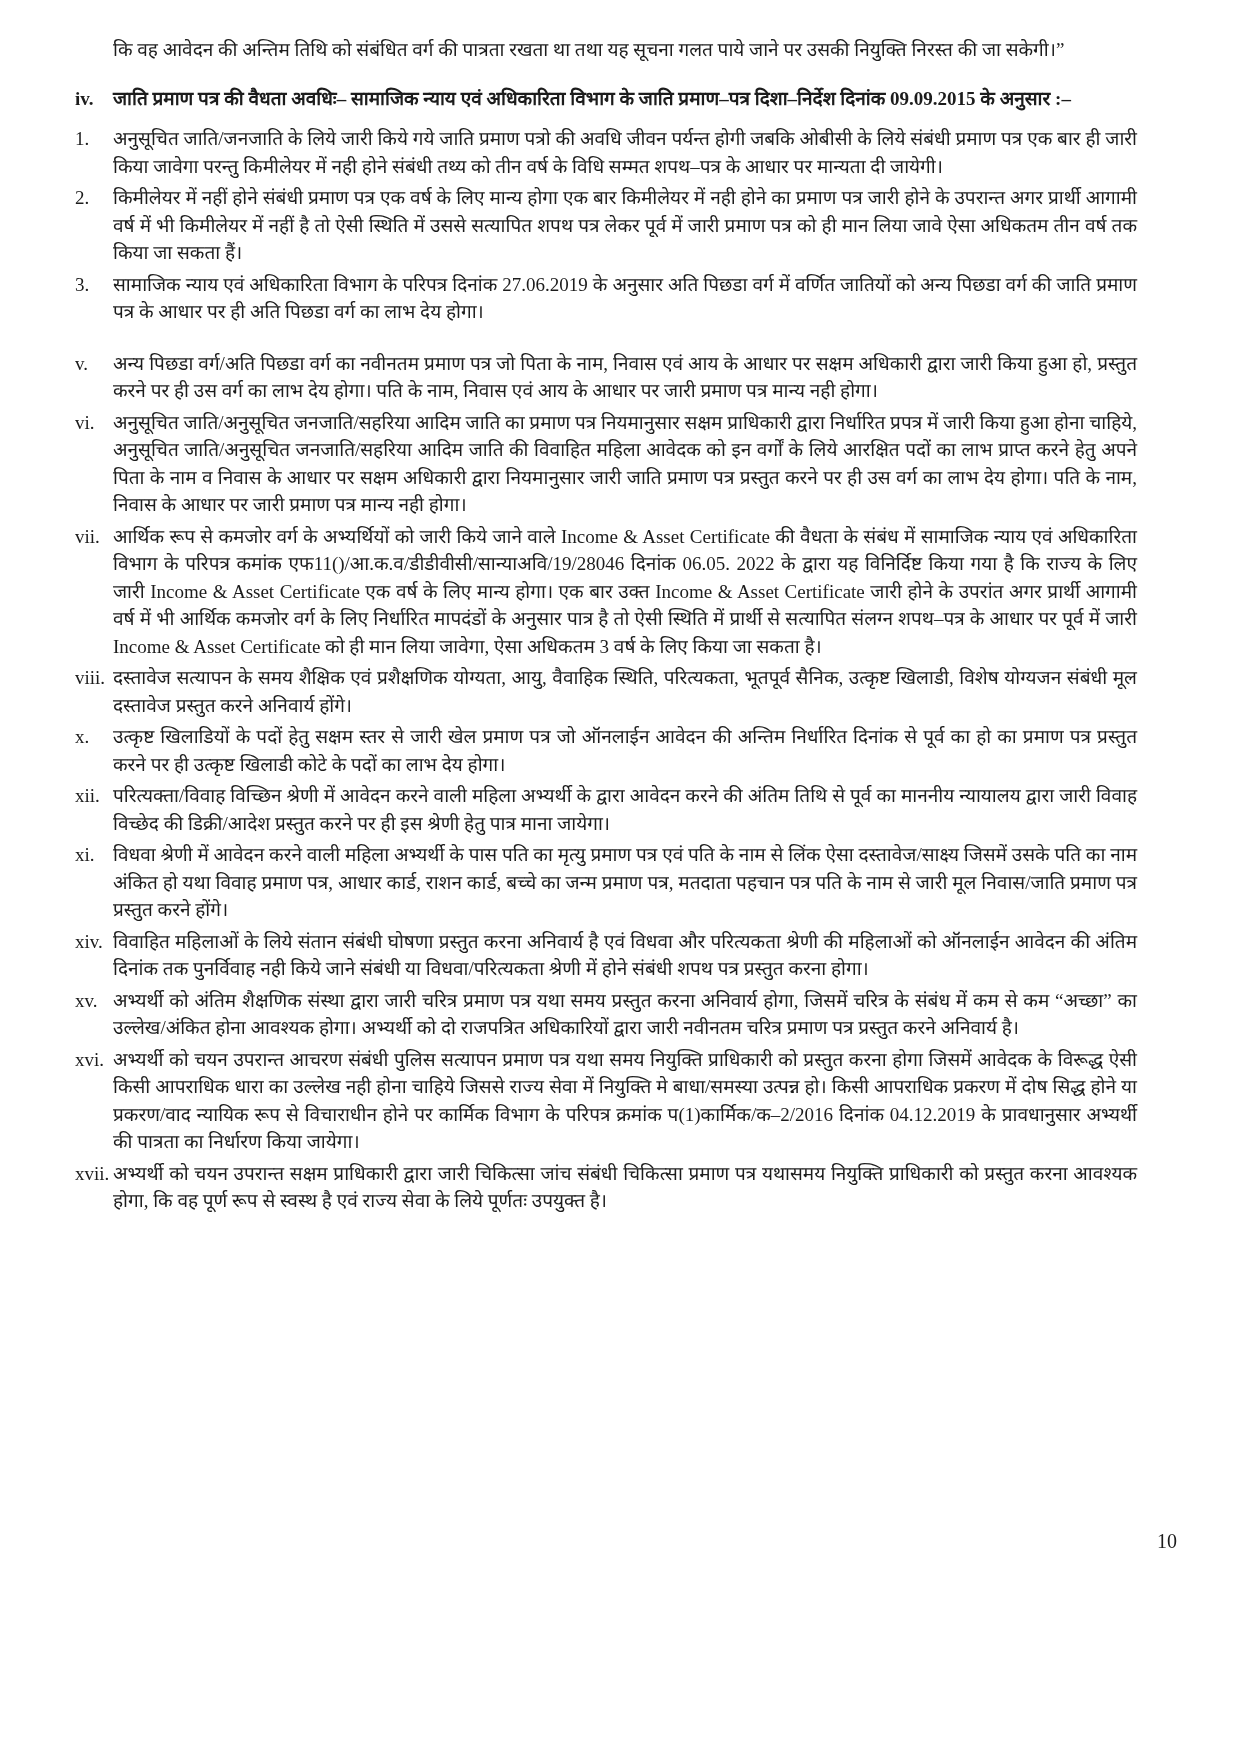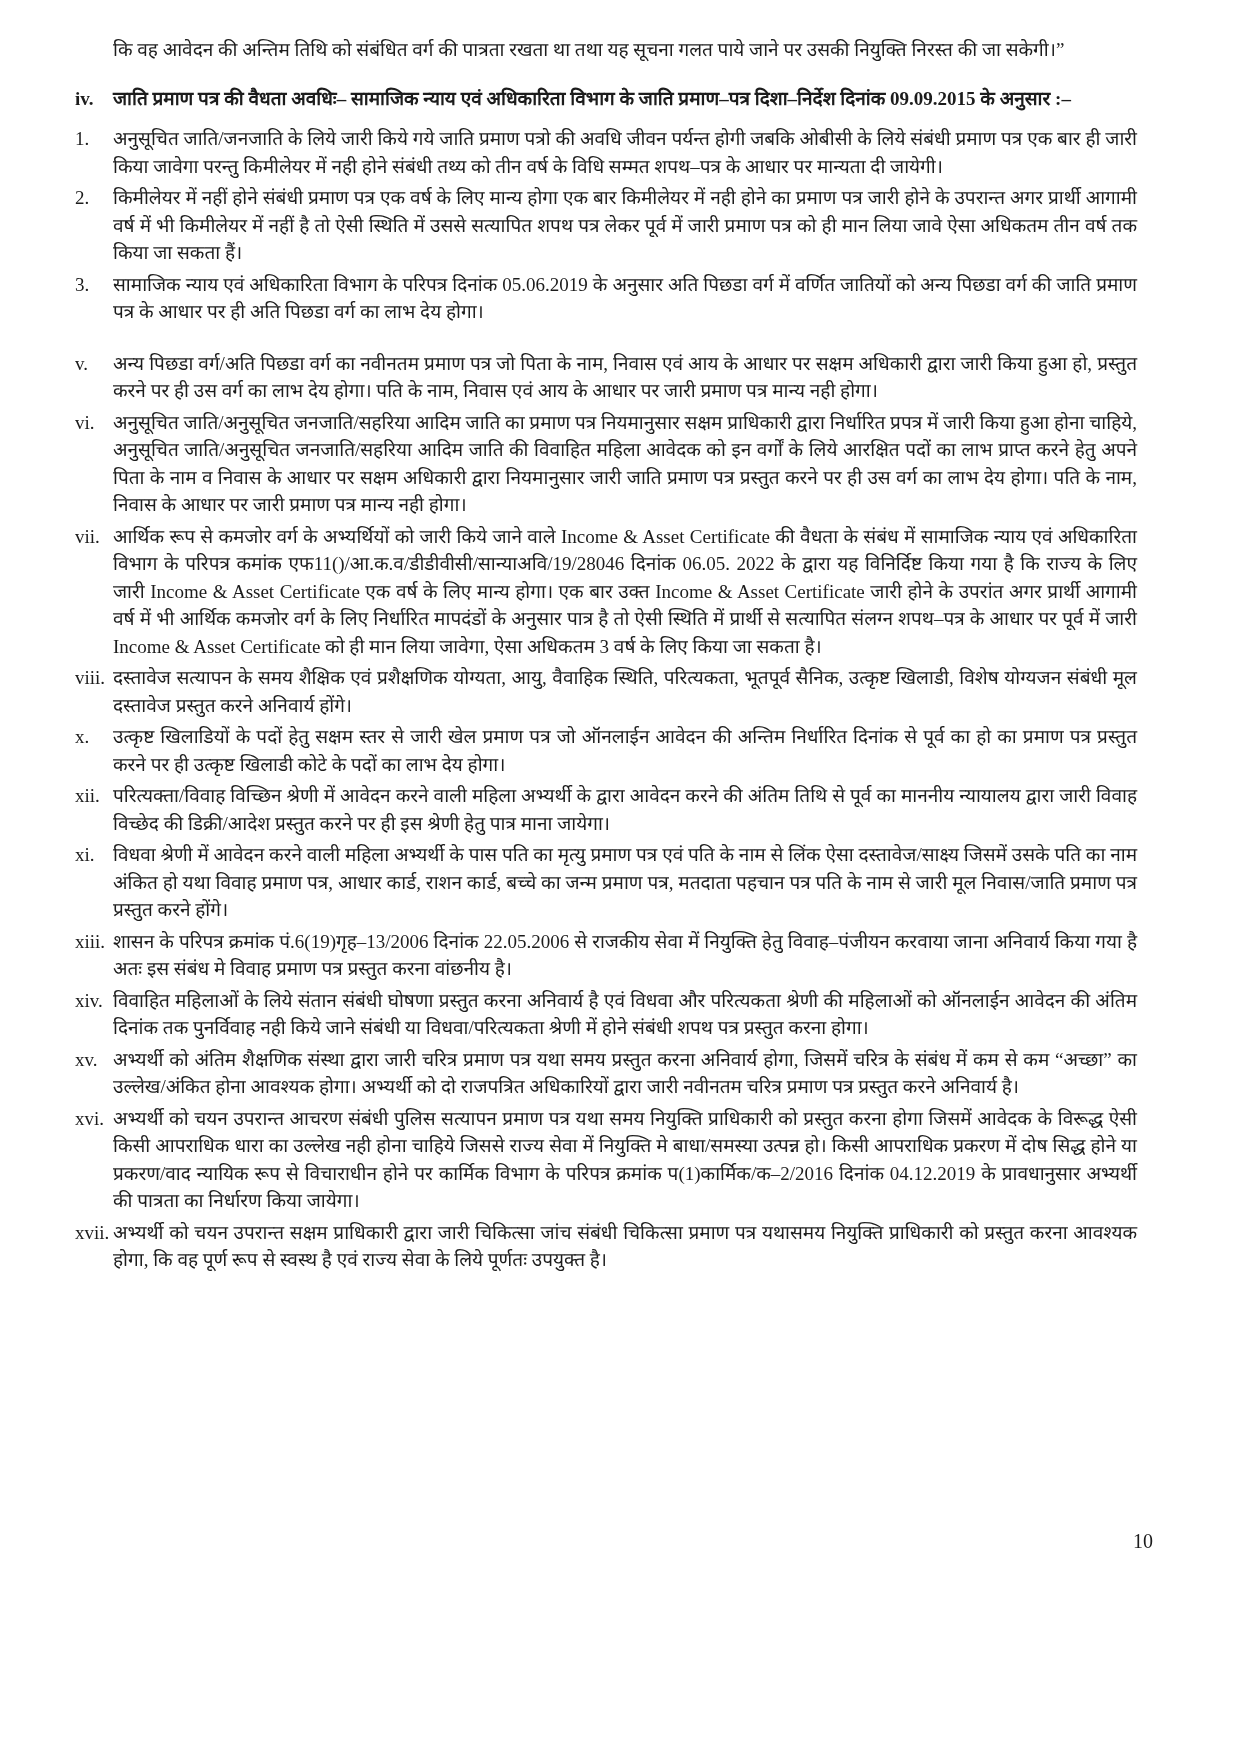--- a/index.html
+++ b/index.html
@@ -39,21 +39,21 @@
   .heading {
     font-weight: bold;
     margin-bottom: 13px;
   }
   .gap-before {
     margin-top: 24px;
   }
   .pageno {
     position: absolute;
     top: 1528px;
-    right: 88px;
+    right: 64px;
     font-size: 20px;
     color: #1c1c1c;
   }
 </style>
 </head>
 <body>
 
 <div class="page">
 
   <p class="intro">कि वह आवेदन की अन्तिम तिथि को संबंधित वर्ग की पात्रता रखता था तथा यह सूचना गलत पाये जाने पर उसकी नियुक्ति निरस्त की जा सकेगी।”</p>
@@ -66,21 +66,21 @@
   <div class="row">
     <span class="num">1.</span>
     <div class="txt">अनुसूचित जाति/जनजाति के लिये जारी किये गये जाति प्रमाण पत्रो की अवधि जीवन पर्यन्त होगी जबकि ओबीसी के लिये संबंधी प्रमाण पत्र एक बार ही जारी किया जावेगा परन्तु किमीलेयर में नही होने संबंधी तथ्य को तीन वर्ष के विधि सम्मत शपथ–पत्र के आधार पर मान्यता दी जायेगी।</div>
   </div>
   <div class="row">
     <span class="num">2.</span>
     <div class="txt">किमीलेयर में नहीं होने संबंधी प्रमाण पत्र एक वर्ष के लिए मान्य होगा एक बार किमीलेयर में नही होने का प्रमाण पत्र जारी होने के उपरान्त अगर प्रार्थी आगामी वर्ष में भी किमीलेयर में नहीं है तो ऐसी स्थिति में उससे सत्यापित शपथ पत्र लेकर पूर्व में जारी प्रमाण पत्र को ही मान लिया जावे ऐसा अधिकतम तीन वर्ष तक किया जा सकता हैं।</div>
   </div>
   <div class="row">
     <span class="num">3.</span>
-    <div class="txt">सामाजिक न्याय एवं अधिकारिता विभाग के परिपत्र दिनांक 05.06.2019 के अनुसार अति पिछडा वर्ग में वर्णित जातियों को अन्य पिछडा वर्ग की जाति प्रमाण पत्र के आधार पर ही अति पिछडा वर्ग का लाभ देय होगा।</div>
+    <div class="txt">सामाजिक न्याय एवं अधिकारिता विभाग के परिपत्र दिनांक 27.06.2019 के अनुसार अति पिछडा वर्ग में वर्णित जातियों को अन्य पिछडा वर्ग की जाति प्रमाण पत्र के आधार पर ही अति पिछडा वर्ग का लाभ देय होगा।</div>
   </div>
 
   <div class="row gap-before">
     <span class="num">v.</span>
     <div class="txt">अन्य पिछडा वर्ग/अति पिछडा वर्ग का नवीनतम प्रमाण पत्र जो पिता के नाम, निवास एवं आय के आधार पर सक्षम अधिकारी द्वारा जारी किया हुआ हो, प्रस्तुत करने पर ही उस वर्ग का लाभ देय होगा। पति के नाम, निवास एवं आय के आधार पर जारी प्रमाण पत्र मान्य नही होगा।</div>
   </div>
   <div class="row">
     <span class="num">vi.</span>
     <div class="txt">अनुसूचित जाति/अनुसूचित जनजाति/सहरिया आदिम जाति का प्रमाण पत्र नियमानुसार सक्षम प्राधिकारी द्वारा निर्धारित प्रपत्र में जारी किया हुआ होना चाहिये, अनुसूचित जाति/अनुसूचित जनजाति/सहरिया आदिम जाति की विवाहित महिला आवेदक को इन वर्गों के लिये आरक्षित पदों का लाभ प्राप्त करने हेतु अपने पिता के नाम व निवास के आधार पर सक्षम अधिकारी द्वारा नियमानुसार जारी जाति प्रमाण पत्र प्रस्तुत करने पर ही उस वर्ग का लाभ देय होगा। पति के नाम, निवास के आधार पर जारी प्रमाण पत्र मान्य नही होगा।</div>
   </div>
@@ -98,24 +98,20 @@
   </div>
   <div class="row">
     <span class="num">xii.</span>
     <div class="txt">परित्यक्ता/विवाह विच्छिन श्रेणी में आवेदन करने वाली महिला अभ्यर्थी के द्वारा आवेदन करने की अंतिम तिथि से पूर्व का माननीय न्यायालय द्वारा जारी विवाह विच्छेद की डिक्री/आदेश प्रस्तुत करने पर ही इस श्रेणी हेतु पात्र माना जायेगा।</div>
   </div>
   <div class="row">
     <span class="num">xi.</span>
     <div class="txt">विधवा श्रेणी में आवेदन करने वाली महिला अभ्यर्थी के पास पति का मृत्यु प्रमाण पत्र एवं पति के नाम से लिंक ऐसा दस्तावेज/साक्ष्य जिसमें उसके पति का नाम अंकित हो यथा विवाह प्रमाण पत्र, आधार कार्ड, राशन कार्ड, बच्चे का जन्म प्रमाण पत्र, मतदाता पहचान पत्र पति के नाम से जारी मूल निवास/जाति प्रमाण पत्र प्रस्तुत करने होंगे।</div>
   </div>
   <div class="row">
-    <span class="num">xiii.</span>
-    <div class="txt">शासन के परिपत्र क्रमांक पं.6(19)गृह–13/2006 दिनांक 22.05.2006 से राजकीय सेवा में नियुक्ति हेतु विवाह–पंजीयन करवाया जाना अनिवार्य किया गया है अतः इस संबंध मे विवाह प्रमाण पत्र प्रस्तुत करना वांछनीय है।</div>
-  </div>
-  <div class="row">
     <span class="num">xiv.</span>
     <div class="txt">विवाहित महिलाओं के लिये संतान संबंधी घोषणा प्रस्तुत करना अनिवार्य है एवं विधवा और परित्यकता श्रेणी की महिलाओं को ऑनलाईन आवेदन की अंतिम दिनांक तक पुनर्विवाह नही किये जाने संबंधी या विधवा/परित्यकता श्रेणी में होने संबंधी शपथ पत्र प्रस्तुत करना होगा।</div>
   </div>
   <div class="row">
     <span class="num">xv.</span>
     <div class="txt">अभ्यर्थी को अंतिम शैक्षणिक संस्था द्वारा जारी चरित्र प्रमाण पत्र यथा समय प्रस्तुत करना अनिवार्य होगा, जिसमें चरित्र के संबंध में कम से कम “अच्छा” का उल्लेख/अंकित होना आवश्यक होगा। अभ्यर्थी को दो राजपत्रित अधिकारियों द्वारा जारी नवीनतम चरित्र प्रमाण पत्र प्रस्तुत करने अनिवार्य है।</div>
   </div>
   <div class="row">
     <span class="num">xvi.</span>
     <div class="txt">अभ्यर्थी को चयन उपरान्त आचरण संबंधी पुलिस सत्यापन प्रमाण पत्र यथा समय नियुक्ति प्राधिकारी को प्रस्तुत करना होगा जिसमें आवेदक के विरूद्ध ऐसी किसी आपराधिक धारा का उल्लेख नही होना चाहिये जिससे राज्य सेवा में नियुक्ति मे बाधा/समस्या उत्पन्न हो। किसी आपराधिक प्रकरण में दोष सिद्ध होने या प्रकरण/वाद न्यायिक रूप से विचाराधीन होने पर कार्मिक विभाग के परिपत्र क्रमांक प(1)कार्मिक/क–2/2016 दिनांक 04.12.2019 के प्रावधानुसार अभ्यर्थी की पात्रता का निर्धारण किया जायेगा।</div>

